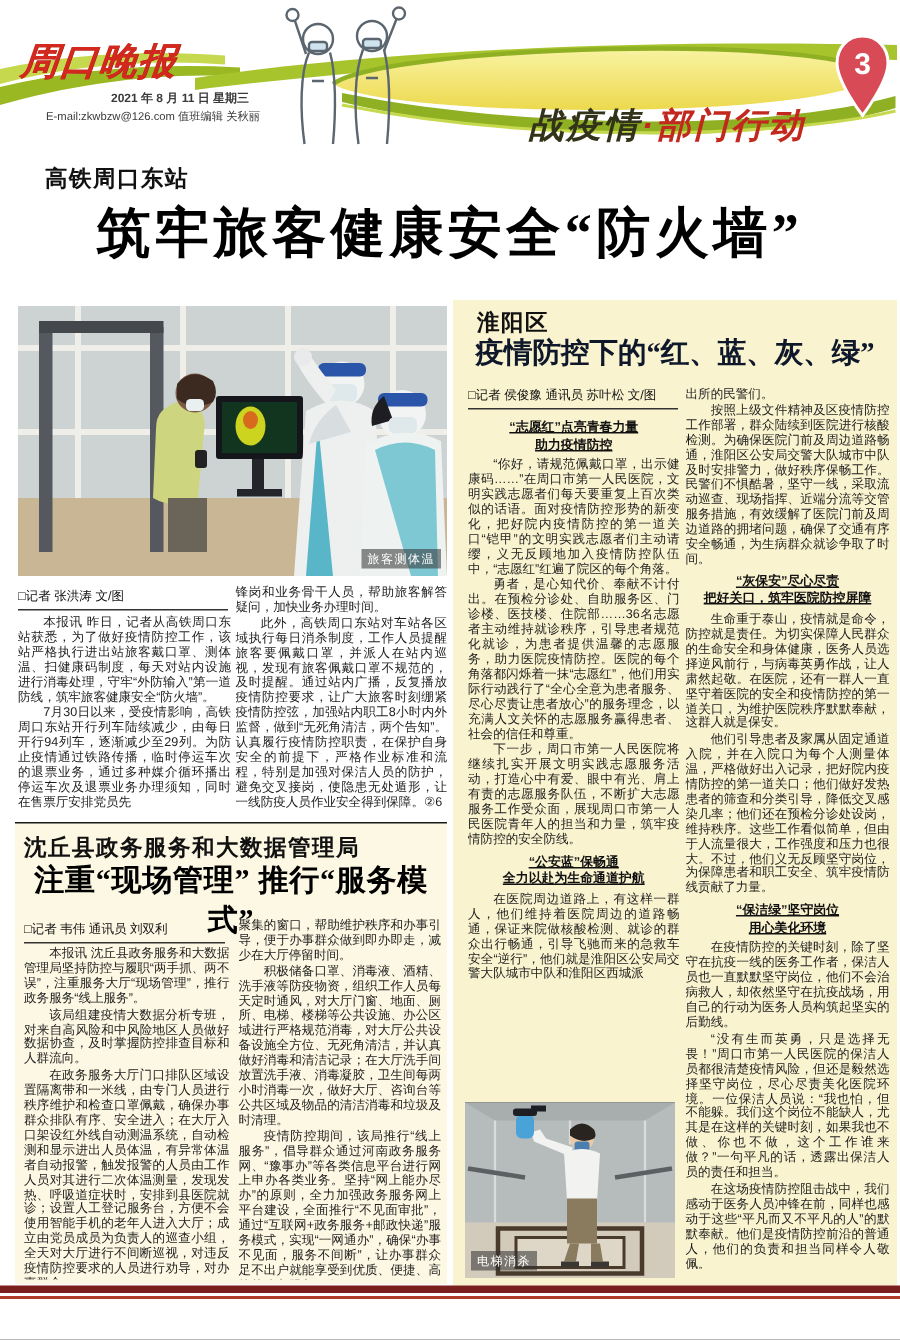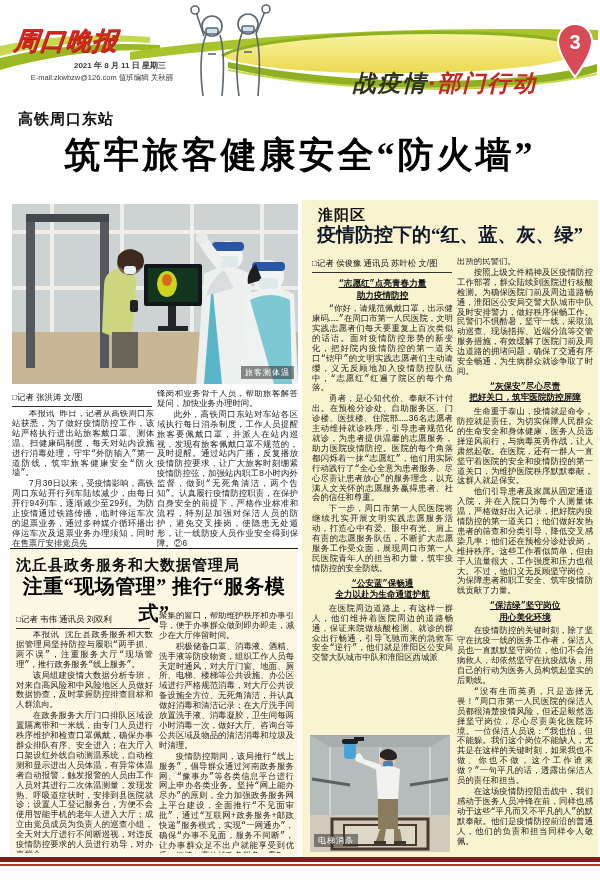--- a/index.html
+++ b/index.html
@@ -12,36 +12,36 @@
         color:#d3281e;letter-spacing:1px;transform:skewX(-6deg);text-shadow:0.5px 0.5px 0 #a51d12;}
   #dateline{position:absolute;left:40px;top:60px;width:160px;font-size:8px;color:#3a3a3a;text-align:center;font-weight:bold;}
   #contactline{position:absolute;left:2px;top:73px;width:200px;font-size:7.5px;color:#3a3a3a;text-align:center;}
   #banner-text{position:absolute;left:320px;top:38px;width:250px;text-align:center;font-size:23px;
                font-weight:900;letter-spacing:2px;font-style:italic;white-space:nowrap;margin-top:30px;}
   #banner-text .b1{color:#33331a;} #banner-text .b2{color:#c2281e;}
   #pagepin{position:absolute;left:556px;top:22px;width:38px;height:58px;}
   #mascots{position:absolute;left:170px;top:4px;width:120px;height:95px;}
   
   .kicker{position:absolute;font-size:15px;font-weight:bold;color:#111;letter-spacing:1px;}
-  #lead-kicker{left:18px;top:110px;text-align:center;}
+  #lead-kicker{left:30px;top:110px;text-align:center;}
   #lead-headline{position:absolute;left:0;top:131px;width:600px;text-align:center;
                  font-size:36px;font-weight:900;color:#000;letter-spacing:3px;
                  font-family:"Liberation Serif","DejaVu Serif",serif;}
   
   .photo{position:absolute;overflow:hidden;background:#0f172a;font-family:Liberation Mono, monospace;}
   #lead-photo{left:12px;top:204px;width:286px;height:180px;}
   #elev-photo{left:310px;top:735px;width:140px;height:117px;}
   .photo svg{display:block;}
   .photo-caption{position:absolute;font-size:8px;color:#fff;background:rgba(50,50,50,.55);
                  padding:1px 4px;letter-spacing:1px;}
   #lead-photo .photo-caption{right:4px;bottom:5px;}
   #elev-photo .photo-caption{left:4px;bottom:5px;}
   
   .byline{font-size:8.4px;color:#111;border-bottom:1px solid #333;padding-bottom:3px;display:block;}
-  .col{position:absolute;overflow:hidden;font-family:Liberation Mono, monospace;}
+  .col{position:absolute;overflow:hidden;}
   .col p{margin:0 0 1px 0;text-indent:2em;text-align:justify;font-size:8.4px;line-height:1.18;color:#1d1d1d;}
   .col p.noindent{text-indent:0;}
   .subhead{text-align:center;font-weight:bold;font-size:8.6px;line-height:1.35;color:#111;
            margin:4px 0 3px 0;text-decoration:underline;}
   #lead-byline{position:absolute;left:12px;top:392px;width:140px;}
   #lead-col1{left:12px;top:410px;width:142px;height:138px;}
   #lead-col2{left:157px;top:390px;width:141px;height:158px;}
   
   #shenqiu-box{position:absolute;left:10px;top:548px;width:288px;height:307px;
                background:#fdf8e3;border-top:1.5px solid #1a1a1a;}

